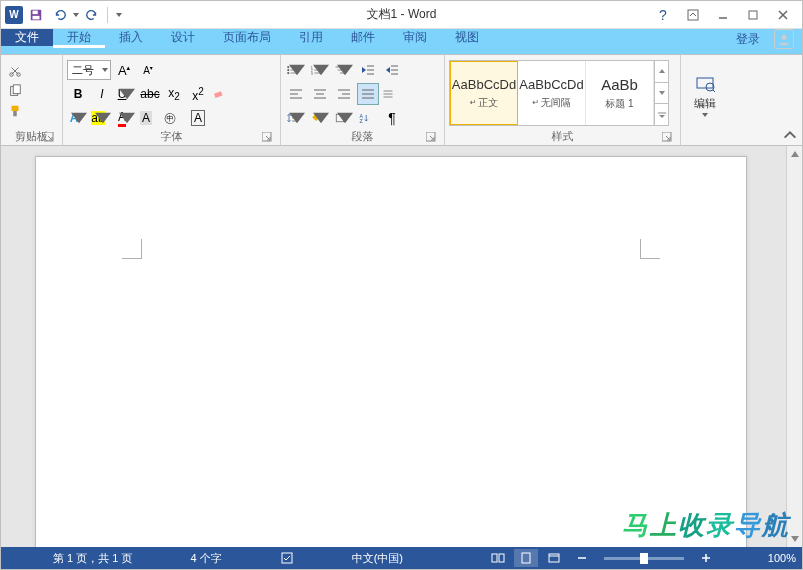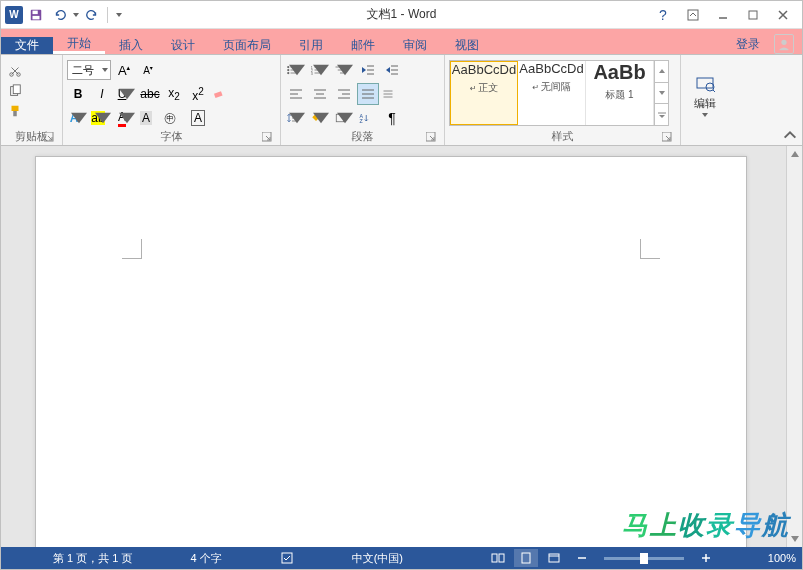--- a/index.html
+++ b/index.html
@@ -11,21 +11,21 @@
 .word-icon { width: 18px; height: 18px; background: #2b579a; color: #fff; display: flex; align-items: center; justify-content: center; font-weight: bold; font-size: 10px; border-radius: 2px; }
 .qat-btn { width: 22px; height: 22px; display: flex; align-items: center; justify-content: center; color: #666; cursor: pointer; }
 .qat-btn svg { width: 14px; height: 14px; }
 .qat-sep { width: 1px; height: 16px; background: #ccc; margin: 0 2px; }
 .title-center { position: absolute; left: 50%; transform: translateX(-50%); color: #333; font-size: 12px; }
 .win-controls { margin-left: auto; display: flex; align-items: center; gap: 8px; padding-right: 8px; }
 .win-btn { width: 22px; height: 22px; display: flex; align-items: center; justify-content: center; color: #666; cursor: pointer; }
 .win-btn svg { width: 12px; height: 12px; }
 
 
-.tabbar { height: 25px; background: #fca5a5; display: flex; align-items: flex-end; padding-left: 0; position: relative; }
+.tabbar { height: 25px; background: #7dd3fc; display: flex; align-items: flex-start; padding-left: 0; position: relative; }
 .tab { padding: 0 14px; display: flex; align-items: center; color: #2b579a; cursor: pointer; font-size: 12px; }
 .tab.file { background: #2b579a; color: #fff; }
 .tab.active { color: #2b579a; border-bottom: 2px solid #fff; position: relative; }
 .tab.active::after { content: ''; position: absolute; bottom: -1px; left: 0; right: 0; height: 2px; background: #fff; }
 .login-area { margin-left: auto; display: flex; align-items: center; padding-right: 8px; color: #2b579a; gap: 14px; }
 .avatar { width: 20px; height: 20px; border: 1px solid #ccc; border-radius: 2px; display: flex; align-items: center; justify-content: center; }
 .avatar svg { width: 14px; height: 14px; fill: #ccc; }
 
 
 .ribbon { height: 92px; background: #f5f5f5; border-top: 1px solid #c0c0c0; border-bottom: 1px solid #c0c0c0; display: flex; position: relative; }
@@ -50,24 +50,24 @@
 .drop-arrow { position: absolute; right: 2px; top: 50%; transform: translateY(-50%); }
 .icon-btn { width: 22px; height: 22px; display: flex; align-items: center; justify-content: center; cursor: pointer; border: 1px solid transparent; }
 .icon-btn svg { width: 16px; height: 16px; }
 .split { position: relative; padding-right: 8px; }
 .split .sa { position: absolute; right: 1px; bottom: 2px; }
 
 .para-group .group-body { flex-direction: column; gap: 2px; padding-top: 2px; }
 
 .styles-group .group-body { align-items: center; }
 .style-gallery { display: flex; background: #fff; border: 1px solid #c0c0c0; height: 66px; }
-.style-item { width: 68px; border-right: 1px solid #e4e4e4; display: flex; flex-direction: column; align-items: center; cursor: pointer; }
+.style-item { width: 68px; border-right: 1px solid #e4e4e4; display: flex; flex-direction: column; align-items: center; justify-content: center; cursor: pointer; }
 .style-item.sel { border: 1px solid #f0b000; background: #fff8e0; }
 .style-preview { font-size: 13px; color: #333; }
-.style-preview.big { font-size: 20px; font-weight: bold; }
+.style-preview.big { font-size: 15px; font-weight: normal; }
 .style-name { font-size: 10px; color: #555; margin-top: 4px; display: flex; align-items: center; gap: 2px; }
 .gallery-ctrl { width: 14px; display: flex; flex-direction: column; border-left: 1px solid #c0c0c0; }
 .gallery-ctrl div { flex: 1; display: flex; align-items: center; justify-content: center; border-bottom: 1px solid #c0c0c0; cursor: pointer; }
 .gallery-ctrl div:last-child { border-bottom: none; }
 
 .collapse-btn { position: absolute; right: 4px; bottom: 2px; width: 16px; height: 16px; cursor: pointer; }
 
 
 .doc-area { position: absolute; top: 145px; left: 0; right: 16px; bottom: 22px; background: #e6e6e6; overflow: hidden; }
 .page { position: absolute; top: 10px; left: 34px; width: 712px; height: 900px; background: #fff; border: 1px solid #bcbcbc; box-shadow: 0 0 4px rgba(0,0,0,0.1); }

